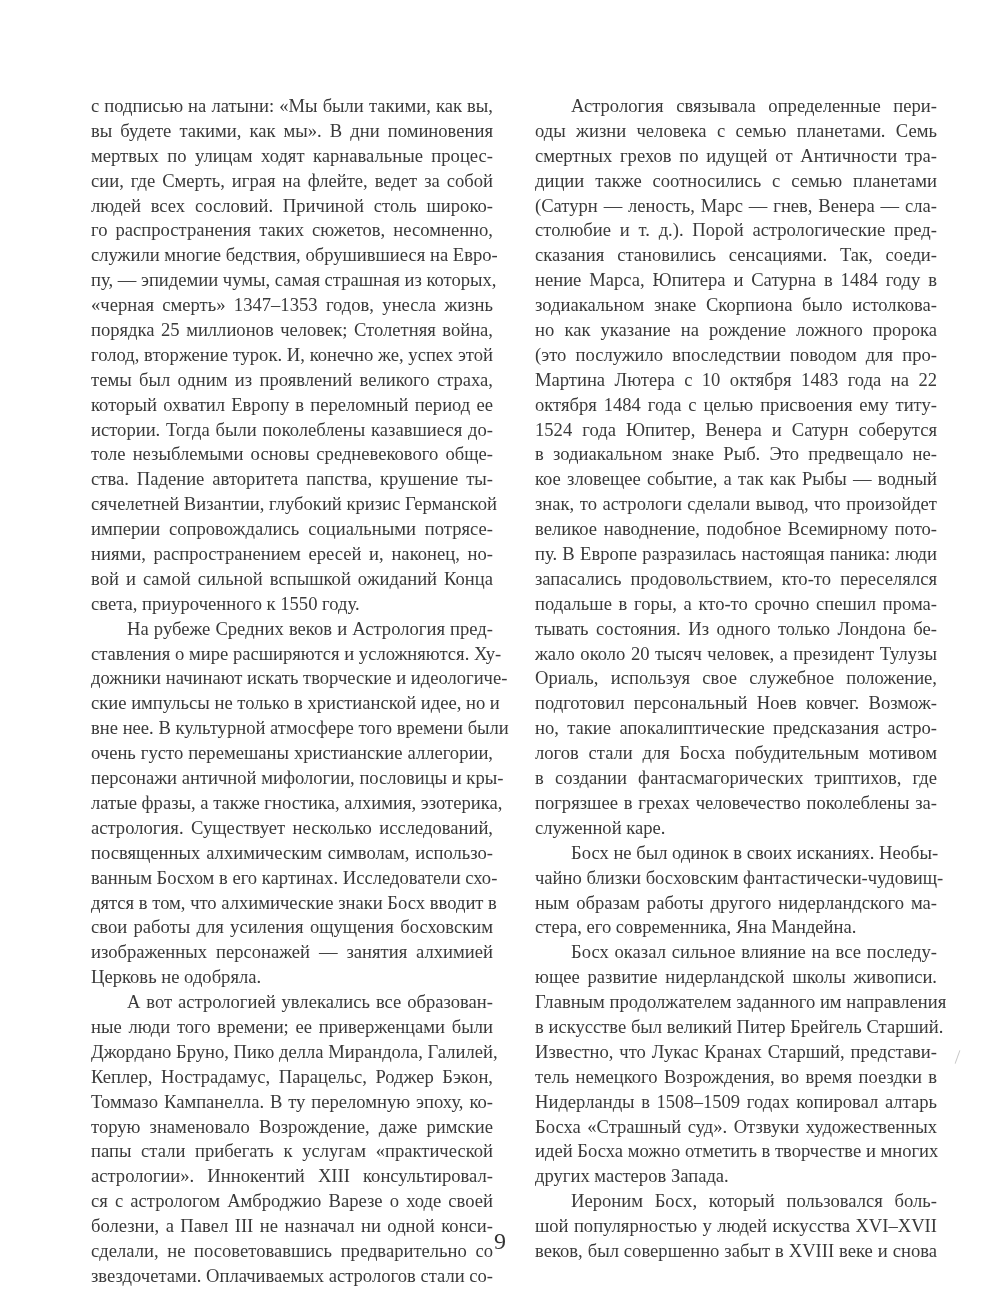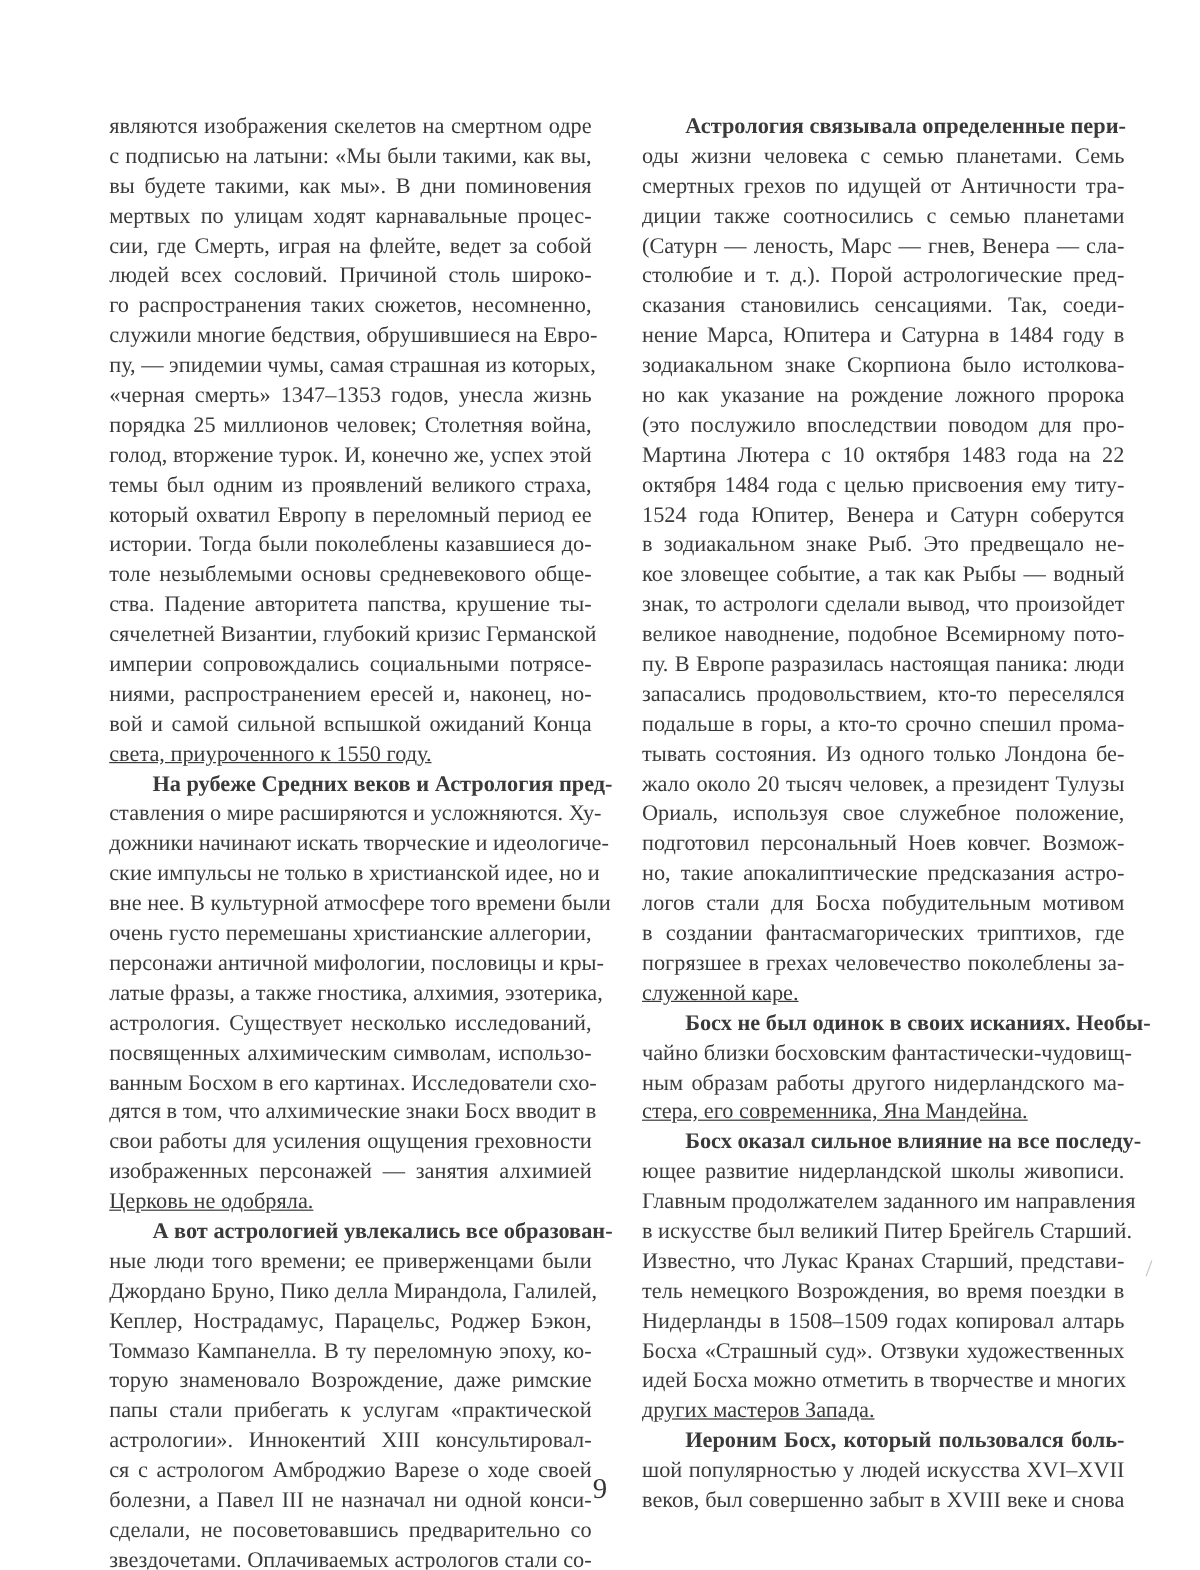--- a/index.html
+++ b/index.html
@@ -21,22 +21,22 @@
   #col-left { left: 91px; }
   #col-right { left: 535px; }
   .para { margin: 0; }
   .line {
     display: block;
     white-space: nowrap;
     text-align: justify;
     text-align-last: justify;
     height: 24.9px;
   }
-  .line.first { padding-left: 36px; font-weight: bold; }
-  .line.last { text-align-last: left; text-decoration: underline; }
+  .line.first { padding-left: 36px; }
+  .line.last { text-align-last: left; }
   .page-number {
     position: absolute;
     top: 1228px;
     left: 0; width: 1000px;
     text-align: center;
     font-size: 24px;
     color: #333;
   }
   .scan-mark {
     position: absolute;
@@ -44,21 +44,20 @@
     width: 1px; height: 14px;
     background: #c8c8c8;
     transform: rotate(20deg);
   }
 </style>
 </head>
 <body>
 
 <div id="col-left" class="column">
     <div class="para">
-      <span class="line">являются изображения скелетов на смертном одре</span>
       <span class="line">с подписью на латыни: «Мы были такими, как вы,</span>
       <span class="line">вы будете такими, как мы». В дни поминовения</span>
       <span class="line">мертвых по улицам ходят карнавальные процес-</span>
       <span class="line">сии, где Смерть, играя на флейте, ведет за собой</span>
       <span class="line">людей всех сословий. Причиной столь широко-</span>
       <span class="line">го распространения таких сюжетов, несомненно,</span>
       <span class="line">служили многие бедствия, обрушившиеся на Евро-</span>
       <span class="line">пу, — эпидемии чумы, самая страшная из которых,</span>
       <span class="line">«черная смерть» 1347–1353 годов, унесла жизнь</span>
       <span class="line">порядка 25 миллионов человек; Столетняя война,</span>
@@ -80,21 +79,21 @@
       <span class="line">дожники начинают искать творческие и идеологиче-</span>
       <span class="line">ские импульсы не только в христианской идее, но и</span>
       <span class="line">вне нее. В культурной атмосфере того времени были</span>
       <span class="line">очень густо перемешаны христианские аллегории,</span>
       <span class="line">персонажи античной мифологии, пословицы и кры-</span>
       <span class="line">латые фразы, а также гностика, алхимия, эзотерика,</span>
       <span class="line">астрология. Существует несколько исследований,</span>
       <span class="line">посвященных алхимическим символам, использо-</span>
       <span class="line">ванным Босхом в его картинах. Исследователи схо-</span>
       <span class="line">дятся в том, что алхимические знаки Босх вводит в</span>
-      <span class="line">свои работы для усиления ощущения греховности</span>
+      <span class="line">свои работы для усиления ощущения босховским</span>
       <span class="line">изображенных персонажей — занятия алхимией</span>
       <span class="line last">Церковь не одобряла.</span>
     </div>
     <div class="para">
       <span class="line first">А вот астрологией увлекались все образован-</span>
       <span class="line">ные люди того времени; ее приверженцами были</span>
       <span class="line">Джордано Бруно, Пико делла Мирандола, Галилей,</span>
       <span class="line">Кеплер, Нострадамус, Парацельс, Роджер Бэкон,</span>
       <span class="line">Томмазо Кампанелла. В ту переломную эпоху, ко-</span>
       <span class="line">торую знаменовало Возрождение, даже римские</span>

